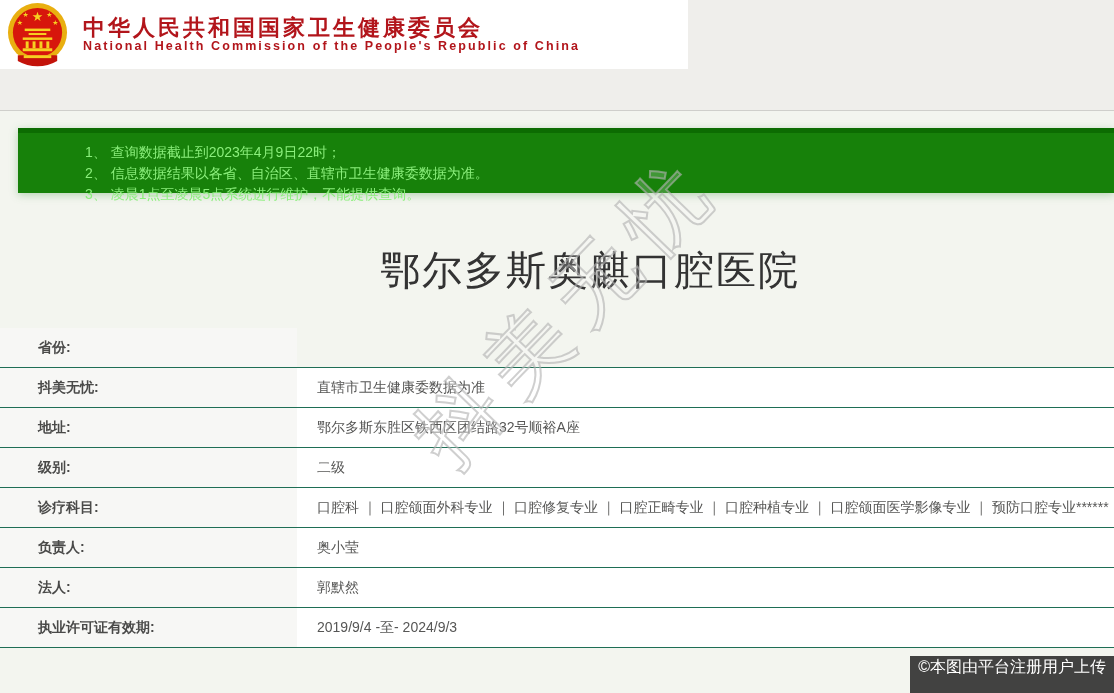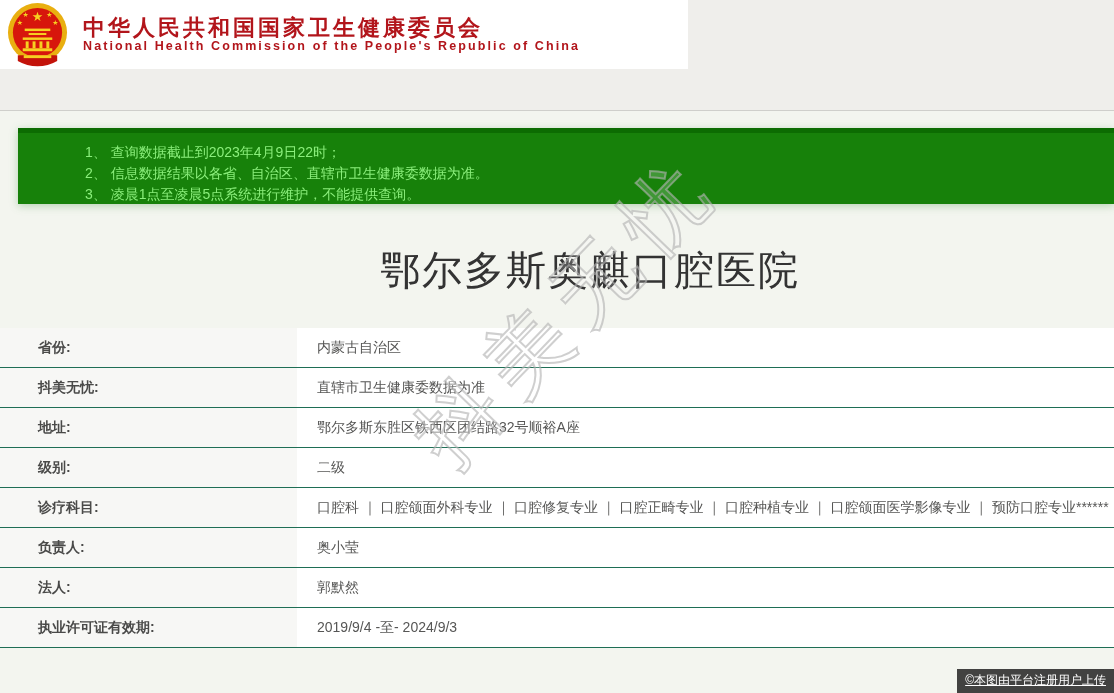--- a/index.html
+++ b/index.html
@@ -26,21 +26,21 @@
     font-size:22px; font-weight:bold; letter-spacing:3px;
     line-height:1.05; white-space:nowrap;
   }
   .title-en{
     font-size:12.5px; font-weight:bold; letter-spacing:2.1px;
     margin-top:0; white-space:nowrap;
   }
 
   
   .notice{
-    position:absolute; top:128px; left:18px; width:1096px; height:76px;
+    position:absolute; top:128px; left:18px; width:1096px; height:65px;
     background:#17810a;
     border-top:5px solid #0c6c02;
     box-shadow:0 2px 8px rgba(70,150,70,.35);
     padding:9px 0 0 67px;
   }
   .notice-line{
     color:#8bef7c; font-size:14px; line-height:21px; white-space:nowrap;
   }
 
   
@@ -71,23 +71,22 @@
     font-size:82px; letter-spacing:16px; white-space:nowrap;
     color:rgba(255,255,255,0.18);
     -webkit-text-stroke:2px rgba(178,178,178,0.62);
     pointer-events:none; z-index:20;
   }
 
   
   .badge{
     position:absolute; right:0; bottom:0; z-index:30;
     background:rgba(15,15,15,0.78); color:#ffffff;
-    font-size:12px; line-height:22px; height:24px; padding:0 8px;
+    font-size:16px; line-height:22px; height:37px; padding:0 8px;
     white-space:nowrap;
-    text-decoration:underline;
   }
 </style>
 </head>
 <body>
 
 <div class="page">
 
   <div class="top-strip"></div>
 
   <div class="header-box">
@@ -124,21 +123,20 @@
     <div class="notice-line">2、 信息数据结果以各省、自治区、直辖市卫生健康委数据为准。</div>
     <div class="notice-line">3、 凌晨1点至凌晨5点系统进行维护，不能提供查询。</div>
   </div>
 
   <div class="page-title">鄂尔多斯奥麒口腔医院</div>
 
   <div class="info-table">
 
     <div class="info-row">
       <div class="cell-label">省份:</div>
-      <div class="cell-value">内蒙古自治区</div>
     </div>
 
     <div class="info-row">
       <div class="cell-label">抖美无忧:</div>
       <div class="cell-value">直辖市卫生健康委数据为准</div>
     </div>
 
 
     <div class="info-row">
       <div class="cell-label">地址:</div>

